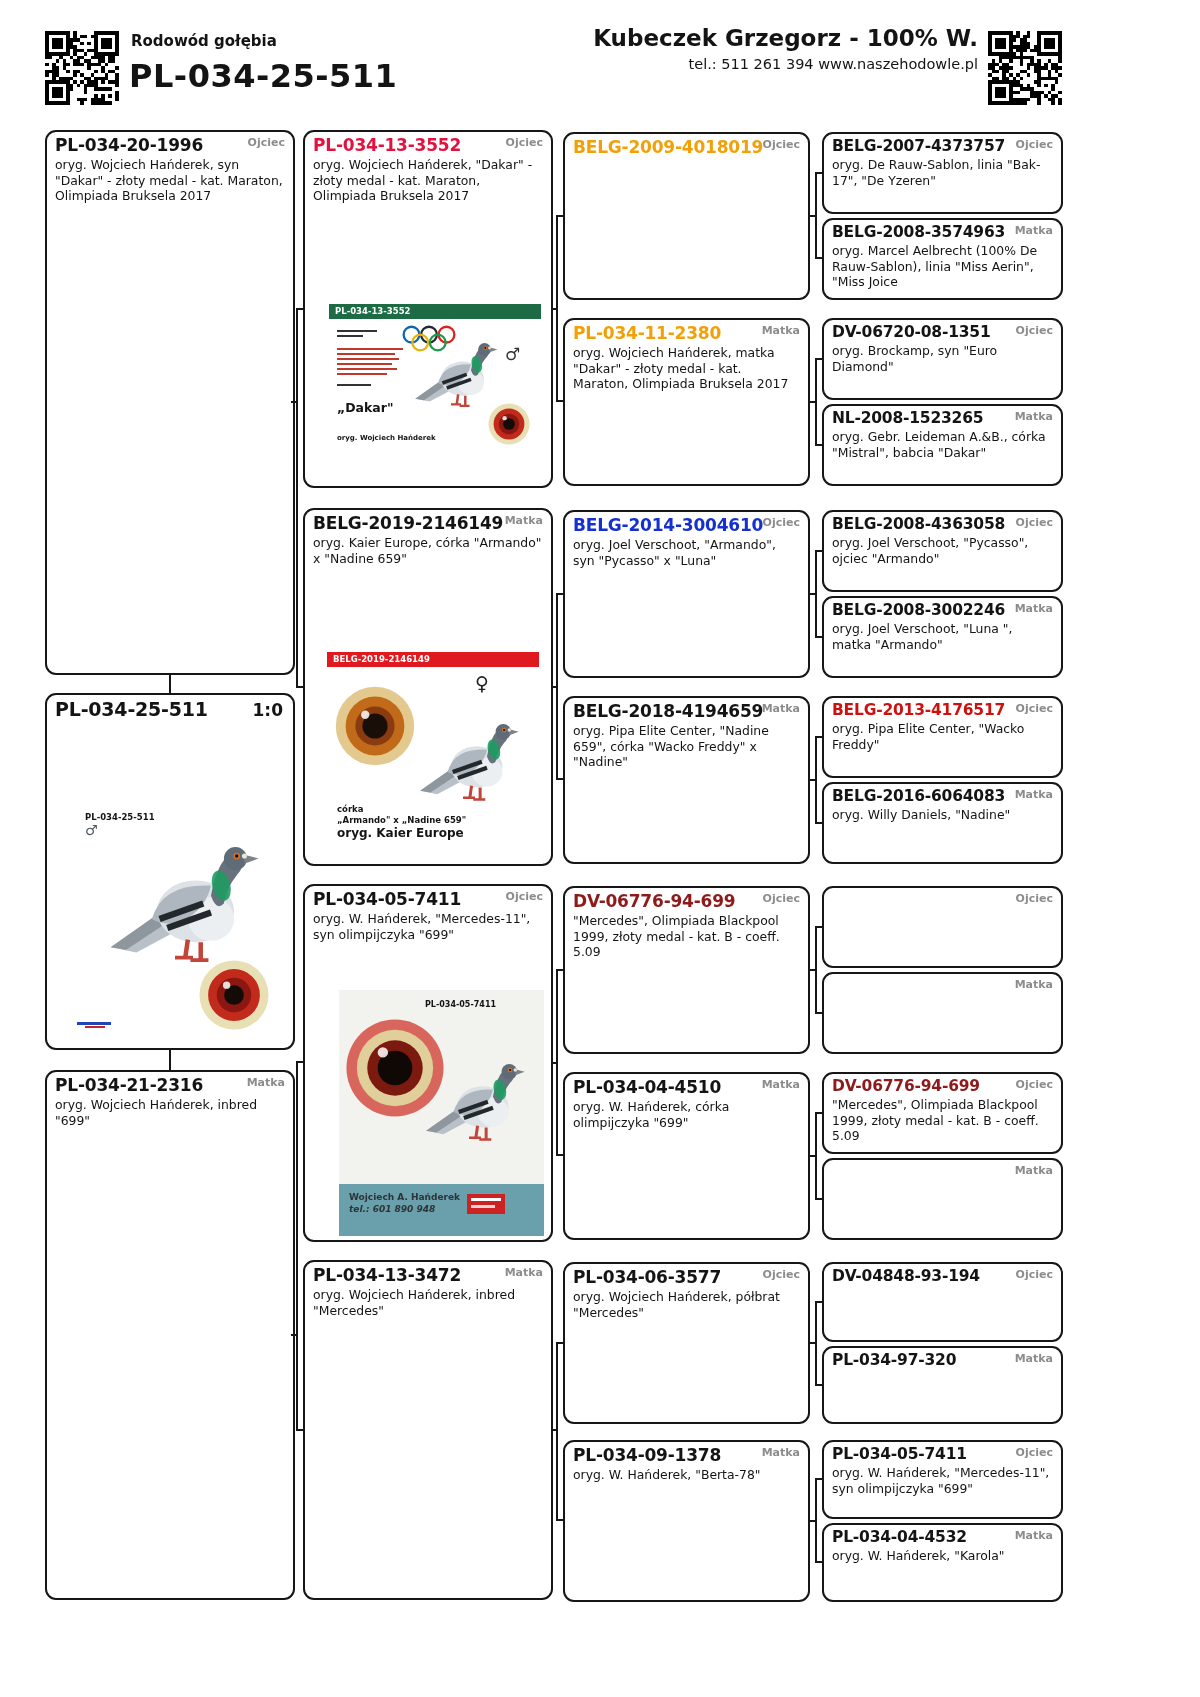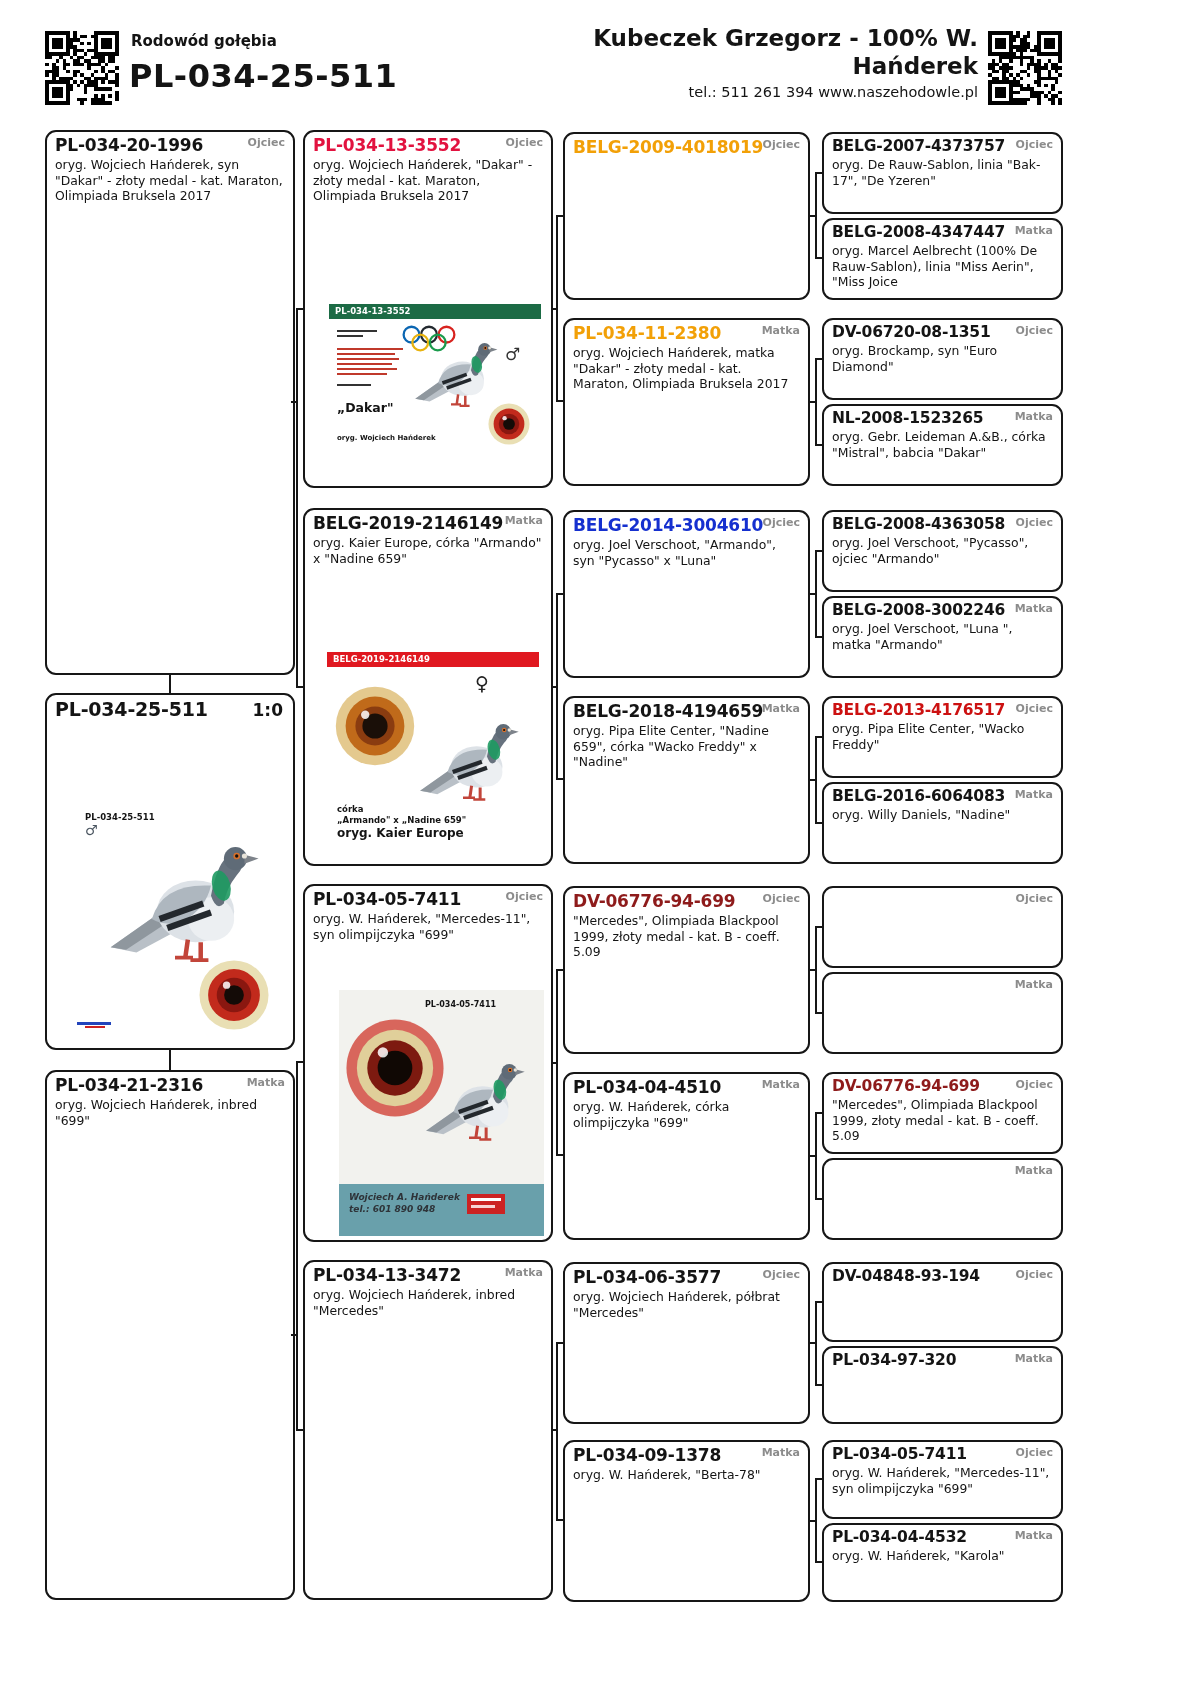--- a/index.html
+++ b/index.html
@@ -234,21 +234,20 @@
         <rect x="15" y="1" width="5" height="5" fill="#fff"></rect>
         <rect x="16" y="2" width="3" height="3" fill="#000"></rect>
         <rect x="0" y="14" width="7" height="7" fill="#000"></rect>
         <rect x="1" y="15" width="5" height="5" fill="#fff"></rect>
         <rect x="2" y="16" width="3" height="3" fill="#000"></rect>
       </svg></div>
   <div class="doc-type">Rodowód gołębia</div>
   <div class="doc-ring">PL-034-25-511</div>
   <div class="hdr-right">
     <div class="l1">Kubeczek Grzegorz - 100% W.</div>
-    <div class="l2">Hańderek</div>
     <div class="l3">tel.: 511 261 394 www.naszehodowle.pl</div>
   </div>
   <div id="qr-right" class="hqr"><svg viewBox="0 0 21 21" width="100%" height="100%" shape-rendering="crispEdges">
         <rect x="8" y="0" width="1" height="1" fill="#000"></rect>
         <rect x="11" y="0" width="1" height="1" fill="#000"></rect>
         <rect x="7" y="1" width="1" height="1" fill="#000"></rect>
         <rect x="8" y="1" width="1" height="1" fill="#000"></rect>
         <rect x="10" y="1" width="1" height="1" fill="#000"></rect>
         <rect x="11" y="1" width="1" height="1" fill="#000"></rect>
         <rect x="7" y="2" width="1" height="1" fill="#000"></rect>
@@ -492,21 +491,21 @@
     <div class="desc">oryg. W. Hańderek, "Mercedes-11", syn olimpijczyka "699"</div>
     <div class="photo" style="left:34px;top:104px;width:205px;height:246px;background:#f2f2ee">
       <div style="left:86px;top:10px;font-size:8px;font-weight:bold">PL-034-05-7411</div>
       <svg style="left:4px;top:26px;width:104px;height:104px">
           <use href="#eye-dark" width="100%" height="100%"></use>
         </svg>
       <svg style="left:82px;top:24px;width:120px;height:172px">
           <use href="#pigeon-shape" width="100%" height="100%"></use>
         </svg>
       <div style="left:0;top:194px;width:205px;height:52px;background:#69a0ab"></div>
-      <div style="left:10px;top:202px;font-size:9px;font-weight:bold;font-style:italic;color:#2e3338">Wojciech A. Hańderek</div>
+      <div style="left:10px;top:202px;font-size:9px;font-weight:bold;color:#2e3338">Wojciech A. Hańderek</div>
       <div style="left:10px;top:214px;font-size:9px;font-weight:bold;font-style:italic;color:#2e3338">tel.: 601 890 948</div>
       <div style="left:128px;top:204px;width:38px;height:20px;background:#cc2222"></div>
       <div style="left:132px;top:208px;width:30px;height:3px;background:#fff"></div>
       <div style="left:132px;top:215px;width:24px;height:3px;background:#f7d4d4"></div>
     </div>
   </div>
 
   <div class="box c2" style="top:1260px;height:340px">
     <span class="role">Matka</span>
     <div class="ring">PL-034-13-3472</div>
@@ -553,21 +552,21 @@
     <div class="desc">oryg. W. Hańderek, "Berta-78"</div>
   </div>
 
   <div class="box c4" style="top:132px;height:82px">
     <span class="role">Ojciec</span>
     <div class="ring">BELG-2007-4373757</div>
     <div class="desc">oryg. De Rauw-Sablon, linia "Bak-17", "De Yzeren"</div>
   </div>
   <div class="box c4" style="top:218px;height:82px">
     <span class="role">Matka</span>
-    <div class="ring">BELG-2008-4347447</div>
+    <div class="ring">BELG-2008-3574963</div>
     <div class="desc">oryg. Marcel Aelbrecht (100% De Rauw-Sablon), linia "Miss Aerin", "Miss Joice</div>
   </div>
   <div class="box c4" style="top:318px;height:82px">
     <span class="role">Ojciec</span>
     <div class="ring">DV-06720-08-1351</div>
     <div class="desc">oryg. Brockamp, syn "Euro Diamond"</div>
   </div>
   <div class="box c4" style="top:404px;height:82px">
     <span class="role">Matka</span>
     <div class="ring">NL-2008-1523265</div>

